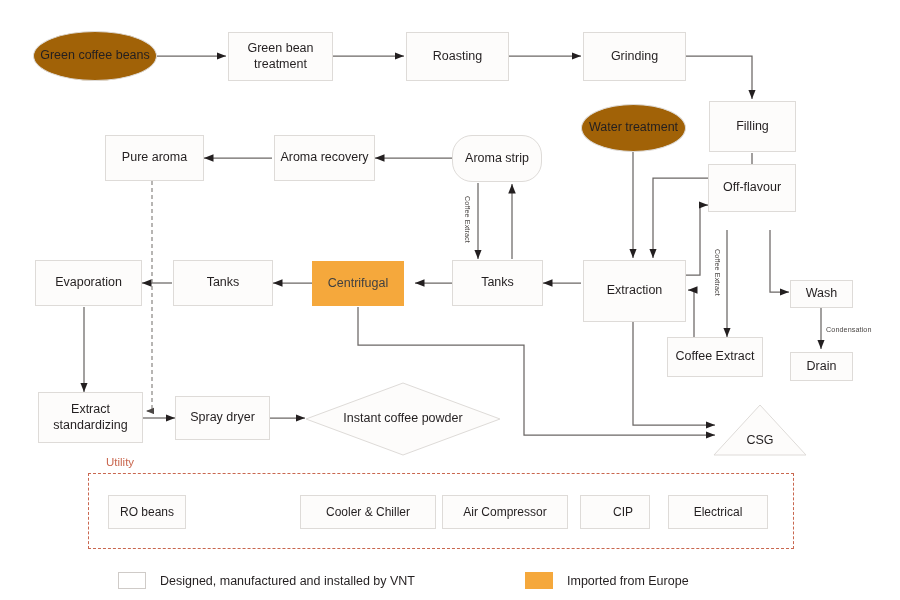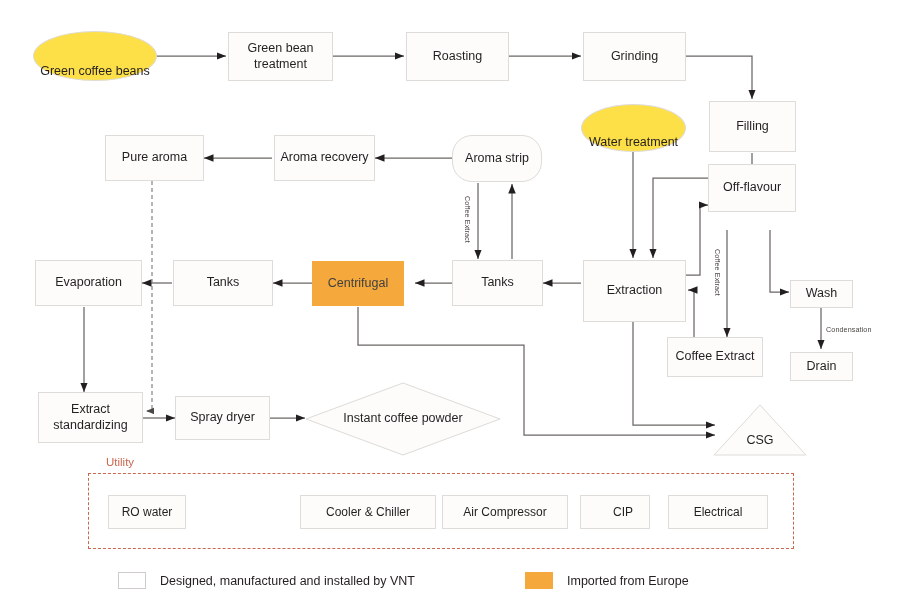--- a/index.html
+++ b/index.html
@@ -35,22 +35,21 @@
     text-align: center;
     font-size: 12.5px;
     color: #231f20;
     line-height: 1.25;
     background: #fdfcfb;
     border: 1px solid #dedbd8;
     z-index: 2;
   }
   .node.ellipse {
     border-radius: 50%;
-    background: #fde047;
-    align-items: flex-end;
+    background: #a16207;
   }
   .node.orange {
     background: #F5A83C;
     border: 1px solid #F5A83C;
     color: #404040;
   }
   .node.triangle,
   .node.diamond {
     background: transparent;
     border: none;
@@ -305,21 +304,21 @@
   <div class="edge-label vert" style="left:472px; top:196px;">Coffee Extract</div>
 
   <div class="edge-label vert" style="left:722px; top:249px;">Coffee Extract</div>
 
   <div class="edge-label" style="left:826px; top:325px;">Condensation</div>
 
   <div id="utility-title">Utility</div>
   <div id="utility-box"></div>
 
   <div class="util-node" id="u0" style="left: 108px; width: 78px;">
-    <span>RO water</span>
+    <span>RO beans</span>
   </div>
   <div class="util-node" id="u2" style="left: 300px; width: 136px;">
     <span>Cooler &amp; Chiller</span>
   </div>
   <div class="util-node" id="u3" style="left: 442px; width: 126px;">
     <span>Air Compressor</span>
   </div>
   <div class="util-node" id="u4" style="left: 580px; width: 70px; padding-left: 16px;">
     <span>CIP</span>
   </div>

